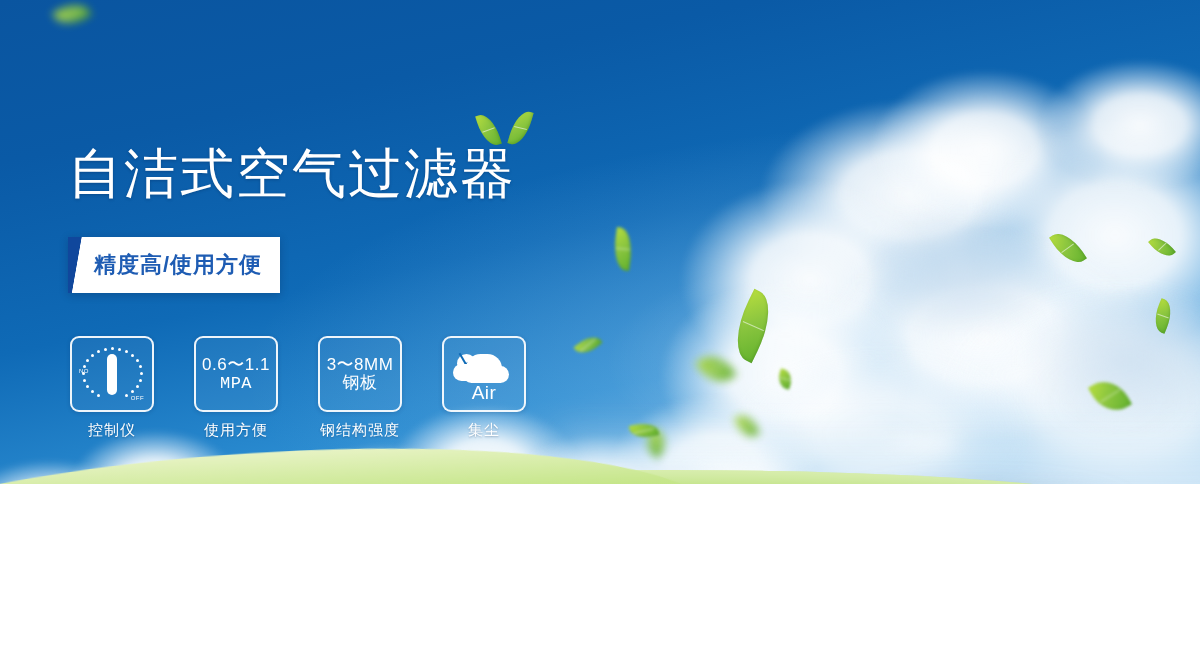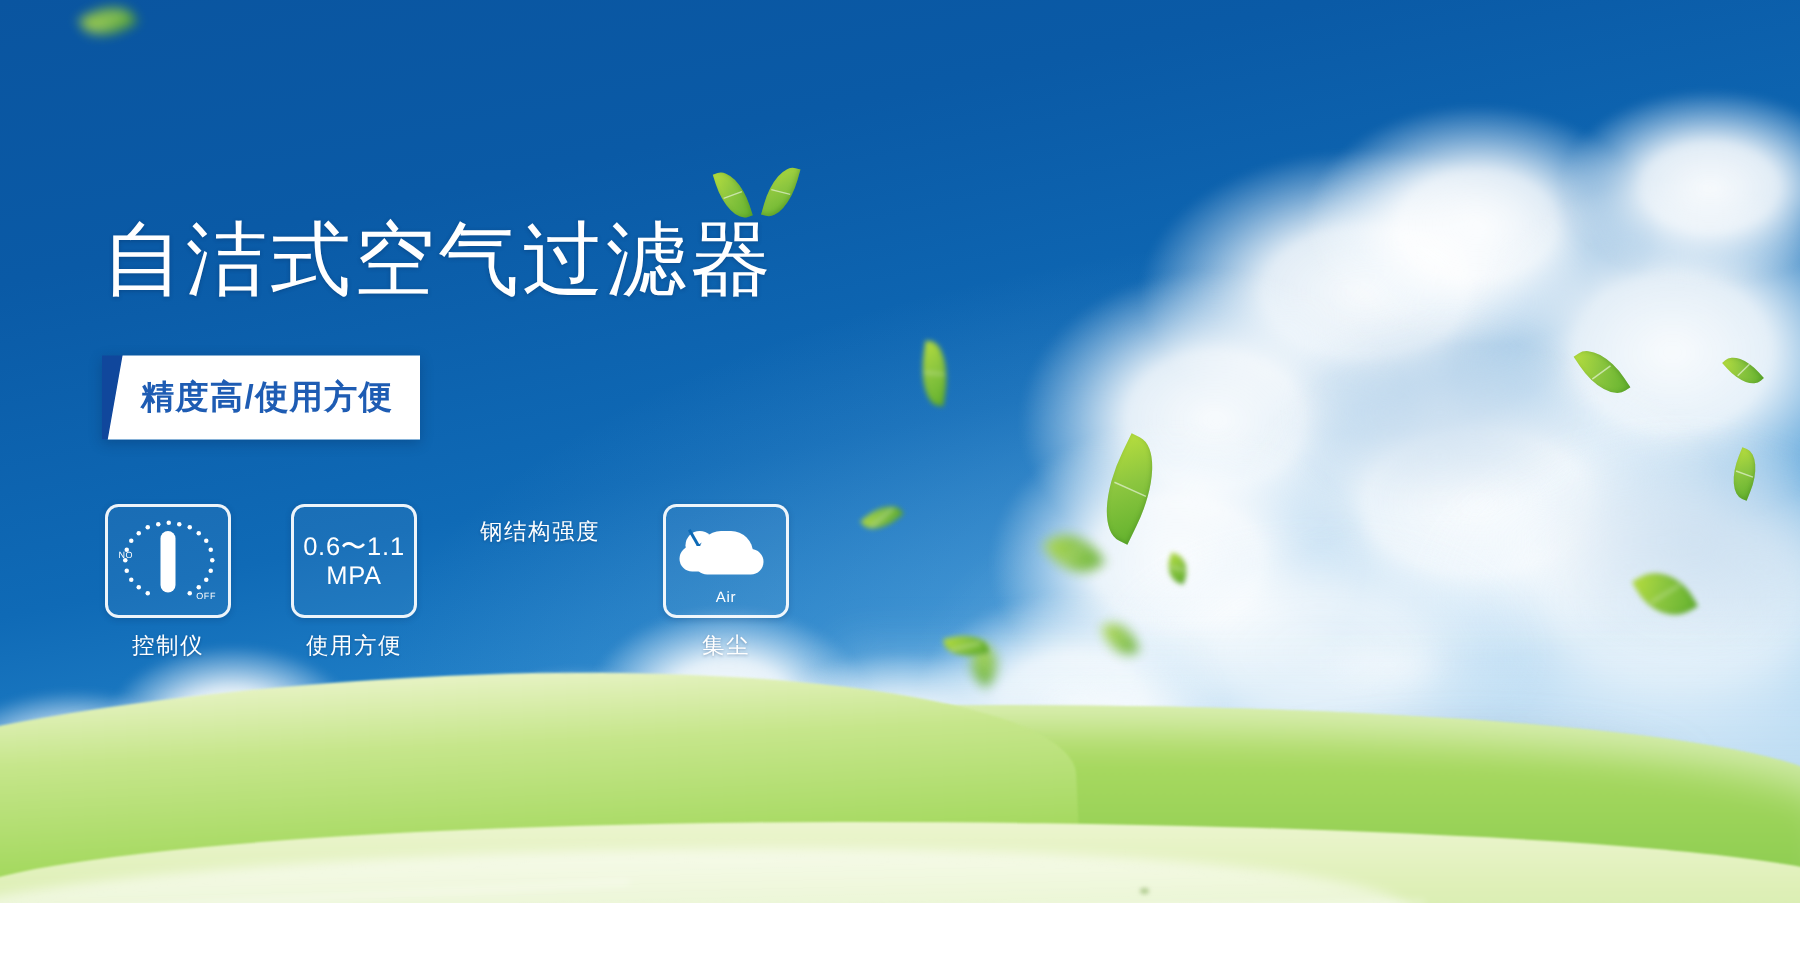--- a/index.html
+++ b/index.html
@@ -1,21 +1,21 @@
 <!DOCTYPE html>
 <html lang="zh"><head>
 <meta charset="utf-8">
 <title>Banner</title>
 <style>
   html,body{margin:0;padding:0;background:#fff;}
   body{font-family:"Liberation Sans","DejaVu Sans",sans-serif;}
 
   #banner{
     position:relative;
-    width:1200px;height:602px;
+    width:1200px;height:484px;
     overflow:hidden;
     background:#ef4444;
   }
 
   
   .sky{
     position:absolute;inset:0;
     background:
       radial-gradient(150% 120% at 88% 78%, rgba(150,200,240,.55) 0%, rgba(120,180,230,0) 45%),
       linear-gradient(168deg,#0a55a0 0%,#0a5aa6 22%,#0f6ab6 48%,#2a8bd0 70%,#6fb4e2 86%,#a9d3ee 100%);
@@ -153,21 +153,21 @@
     border-radius:9px;
     display:flex;align-items:center;justify-content:center;
     position:relative;
     background:rgba(255,255,255,.05);
     box-shadow:0 1px 4px rgba(0,30,70,.18);
   }
   .feature-text{
     color:#ffffff;text-align:center;line-height:19px;
     font-size:17px;letter-spacing:.5px;font-weight:400;
   }
-  .feature-text .t2{display:block;}
+  .feature-text .t2{display:block;font-family:Liberation Mono, monospace;}
   .feature-label{
     margin-top:9px;color:#ffffff;font-size:15px;letter-spacing:1px;
     white-space:nowrap;text-shadow:0 1px 2px rgba(0,30,70,.30);
   }
 
   
   .gauge{position:relative;width:64px;height:58px;}
   .gauge .dot{position:absolute;width:3px;height:3px;border-radius:50%;background:#fff;}
   .gauge .needle{
     position:absolute;left:50%;top:9px;margin-left:-5px;
@@ -203,21 +203,21 @@
   .airicon .c2{
     position:absolute;left:13px;top:8px;width:36px;height:26px;
     border-radius:18px 18px 14px 14px;background:#fff;
   }
   .airicon .c3{
     position:absolute;left:10px;top:20px;width:46px;height:17px;
     border-radius:9px;background:#fff;
   }
   .airicon .airtxt{
     position:absolute;left:0;right:0;bottom:-2px;text-align:center;
-    color:#fff;font-size:10px;letter-spacing:.5px;
+    color:#fff;font-size:19px;letter-spacing:.5px;
   }
 </style>
 </head>
 <body>
 
 <div id="banner">
 
   <div class="sky"></div>
   <div class="sky-glow"></div>
 
@@ -358,20 +358,26 @@
         <div class="feature-text">
           <span>0.6〜1.1</span>
           <span class="t2">MPA</span>
         </div>
       </div>
       <div class="feature-label">使用方便</div>
     </div>
 
 
     <div class="feature">
+      <div class="feature-box">
+        <div class="feature-text">
+          <span>3〜8MM</span>
+          <span class="t2">钢板</span>
+        </div>
+      </div>
       <div class="feature-label">钢结构强度</div>
     </div>
 
     <div class="feature">
       <div class="feature-box">
         <div class="airicon">
           <span class="sun"></span>
           <span class="ray" style="left:2px;top:17px;width:22px;height:2px;transform:rotate(-30deg);"></span>
           <span class="ray" style="left:10px;top:6px;width:2px;height:18px;transform:rotate(-30deg);"></span>
           <span class="c1"></span>

